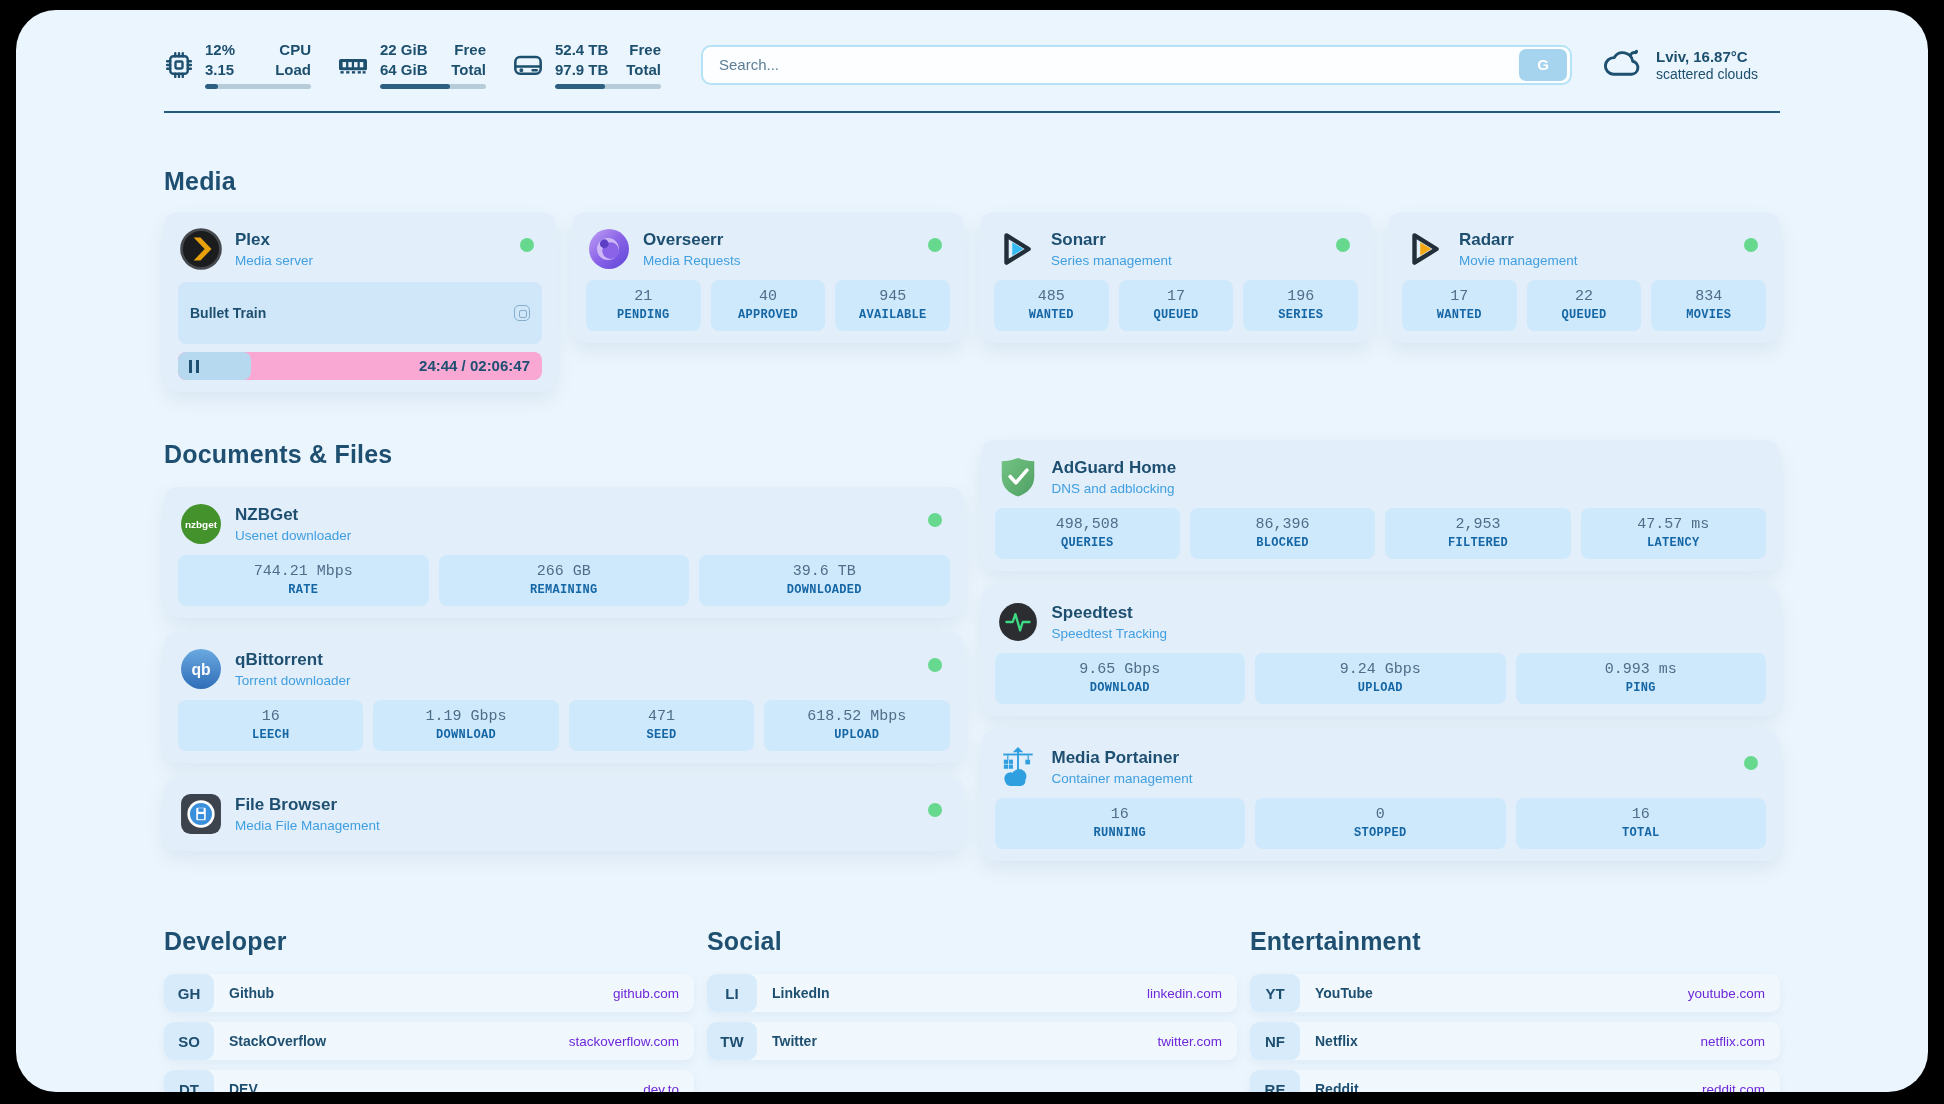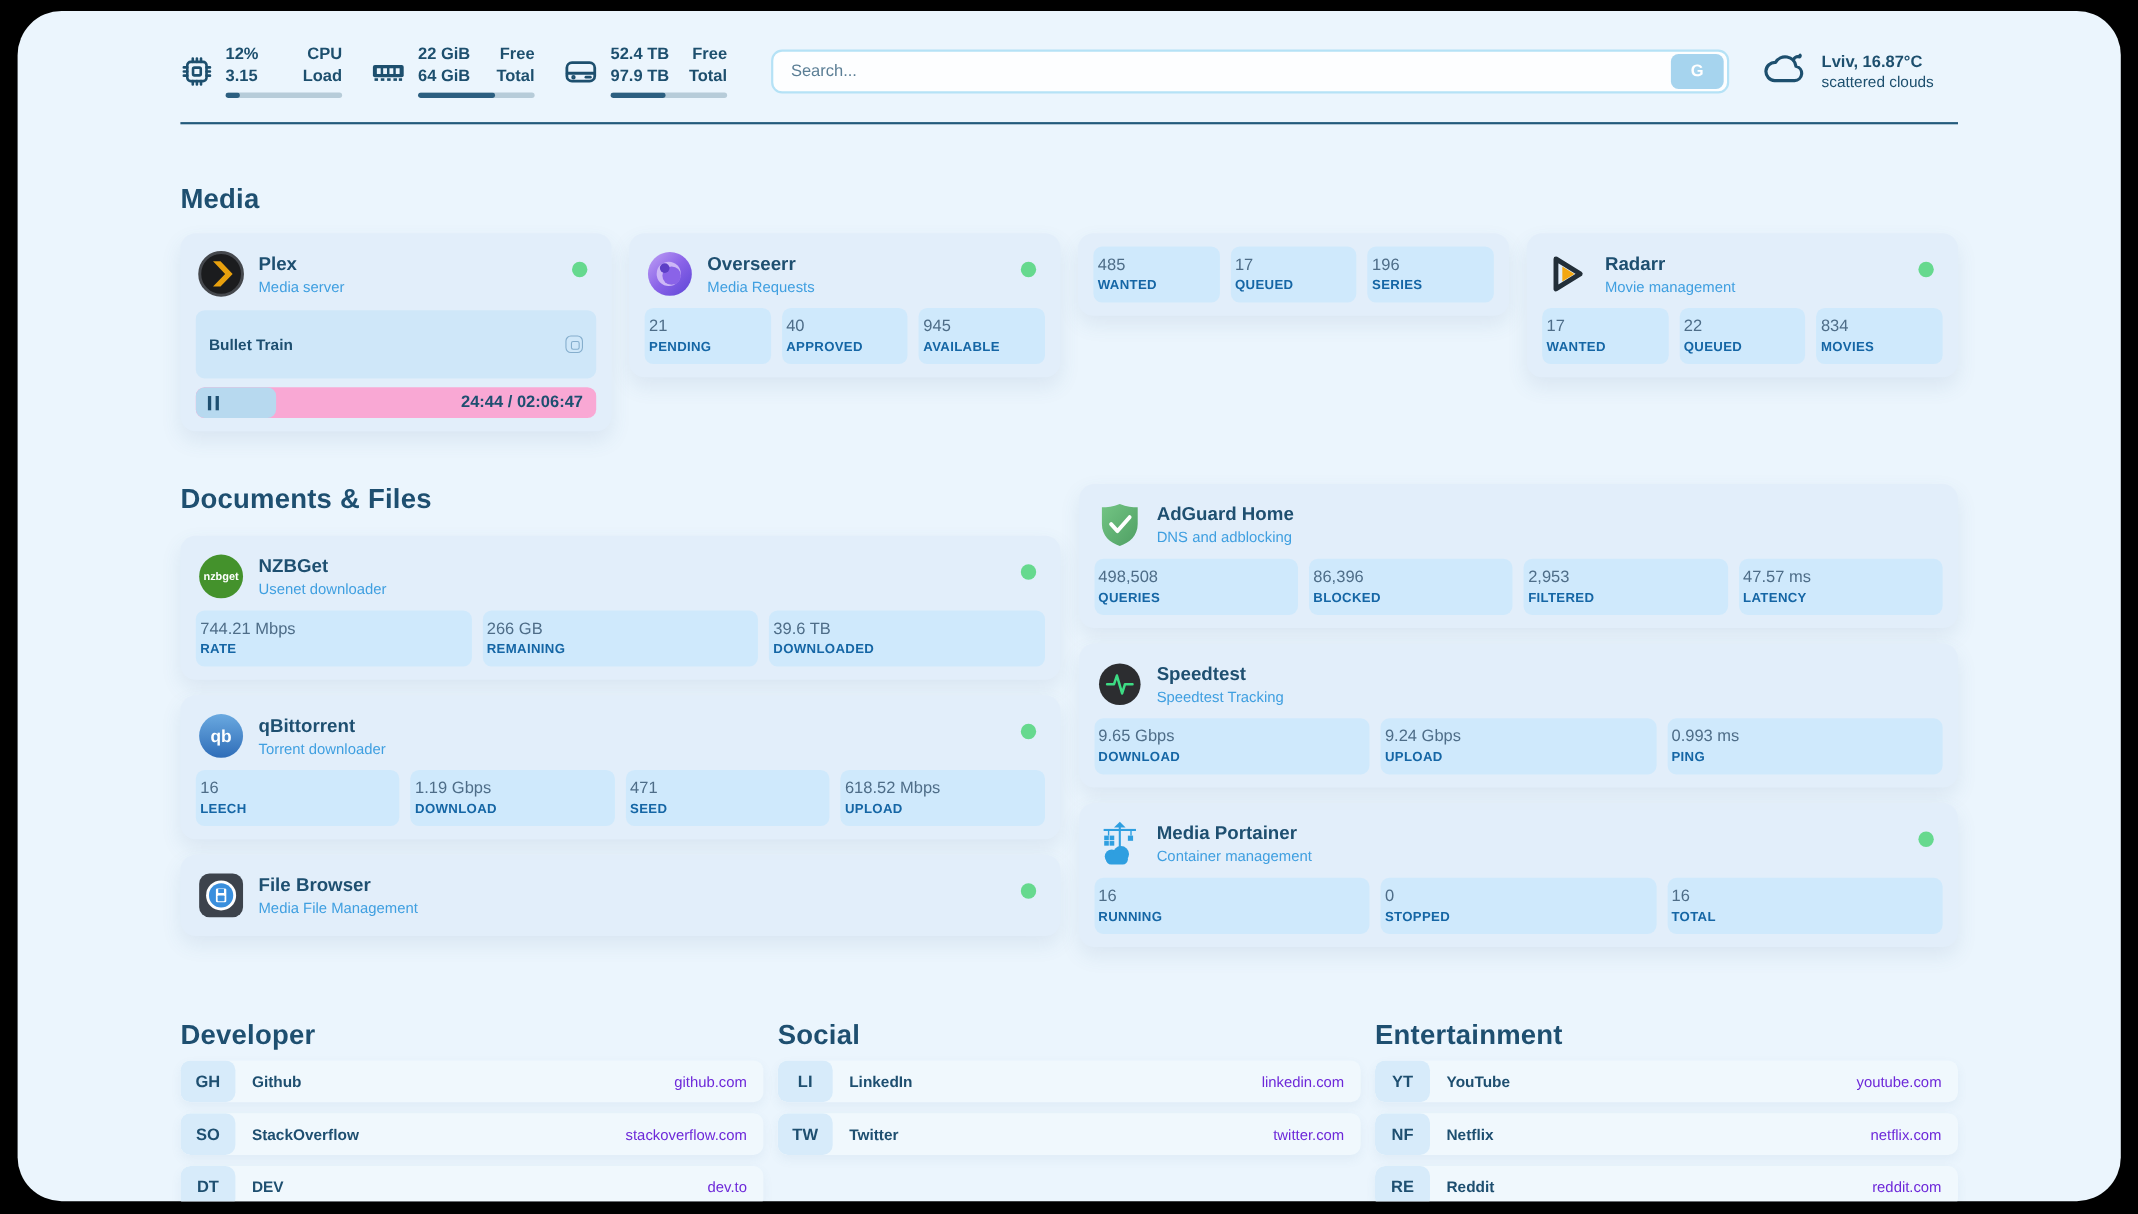--- a/index.html
+++ b/index.html
@@ -33,41 +33,41 @@
   .media-grid { margin-top:16px; display:grid; grid-template-columns:repeat(4,1fr); gap:16px; align-items:start; }
 
   .card { background:#e2eefa; border-radius:14px; padding:12px 14px; box-shadow:0 8px 18px rgba(70,110,150,.10); cursor:pointer; }
   .card-head { position:relative; display:flex; align-items:center; gap:13px; padding:4px 2px 10px 2px; }
   .app-icon { width:42px; height:42px; flex:0 0 42px; display:flex; align-items:center; justify-content:center; }
   .app-name { font-size:17px; font-weight:700; color:#1e4f70; line-height:1.2; }
   .app-sub { font-size:13.5px; font-weight:500; color:#3f9fe0; margin-top:2px; }
   .dot { position:absolute; right:8px; top:14px; width:14px; height:14px; border-radius:50%; background:#66d98e; }
 
   .stats { display:flex; gap:10px; }
-  .stat { flex:1; background:#cfe9fc; border-radius:8px; padding:8px 4px 9px; text-align:left; }
+  .stat { flex:1; background:#cfe9fc; border-radius:8px; padding:8px 4px 9px; text-align:center;font-family:Liberation Mono, monospace; }
   .stat-value { font-size:15px; font-weight:500; color:#4e6d88; }
   .stat-label { font-size:12px; font-weight:800; color:#1566a5; letter-spacing:.3px; margin-top:3px; }
 
   
   .np-row { margin:2px 0 8px; background:#cfe7f9; border-radius:8px; padding:23px 12px; display:flex; justify-content:space-between; align-items:center; font-size:14px; font-weight:600; color:#1e4f70; }
   .view-ic { position:relative; width:16px; height:16px; border:1.6px solid #85aecd; border-radius:5px; display:inline-block; }
   .view-ic::after { content:""; position:absolute; left:3.5px; top:3.5px; width:6px; height:6px; border:1.6px solid #85aecd; border-radius:2px; }
   .np-progress { position:relative; height:28px; background:#f9a8d4; border-radius:8px; overflow:hidden; }
   .np-fill { position:absolute; left:0; top:0; bottom:0; background:#b7d9ef; border-radius:8px; }
   .pause-ic { position:absolute; left:11px; top:7.5px; width:10px; height:13px; border-left:3.2px solid #1e4f70; border-right:3.2px solid #1e4f70; }
   .np-time { position:absolute; right:12px; top:5px; font-size:15px; font-weight:700; color:#1e4f70; }
 
   
   .two-col { margin-top:48px; display:grid; grid-template-columns:1fr 1fr; column-gap:17px; }
   .col h2 { margin-bottom:18px; }
   .col .card { margin-bottom:14px; }
 
   
   .bookmarks { margin-top:52px; display:grid; grid-template-columns:1fr 1fr 1fr; gap:13px; }
-  .bookmarks h2 { margin-bottom:8px; }
+  .bookmarks h2 { margin-bottom:18px; }
   .link-row { height:38px; display:flex; align-items:stretch; background:#f0f8fd; border-radius:9px; margin-bottom:10px; overflow:hidden; box-shadow:0 4px 10px rgba(70,110,150,.07); cursor:pointer; text-decoration:none; }
   .abbr { width:50px; background:#d7ebfa; display:flex; align-items:center; justify-content:center; font-size:15px; font-weight:700; color:#1e4f70; border-radius:9px; }
   .link-name { flex:1; display:flex; align-items:center; padding-left:15px; font-size:14px; font-weight:600; color:#1e4f70; }
   .link-url { display:flex; align-items:center; padding-right:15px; font-size:13.5px; color:#6d28d9; }
 </style>
 </head>
 <body>
 
 <div class="panel">
 <div class="content">
@@ -234,20 +234,33 @@
                 <div class="stat-label">APPROVED</div>
               </div>
           <div class="stat">
                 <div class="stat-value">945</div>
                 <div class="stat-label">AVAILABLE</div>
               </div>
         </div>
       </div>
 
       <div class="card">
+        <div class="card-head">
+          <span class="app-icon">
+            <svg width="42" height="42" viewBox="0 0 40 40">
+              <path d="M10 7 L31 20 L10 33 Z" fill="none" stroke="#222e38" stroke-width="4.2" stroke-linejoin="round"></path>
+              <path d="M15.5 13.5 L26 20 L15.5 26.5 Z" fill="#35b9f1"></path>
+            </svg>
+          </span>
+          <div class="app-meta">
+            <div class="app-name">Sonarr</div>
+            <div class="app-sub">Series management</div>
+          </div>
+          <span class="dot"></span>
+        </div>
         <div class="stats">
           <div class="stat">
                 <div class="stat-value">485</div>
                 <div class="stat-label">WANTED</div>
               </div>
           <div class="stat">
                 <div class="stat-value">17</div>
                 <div class="stat-label">QUEUED</div>
               </div>
           <div class="stat">

